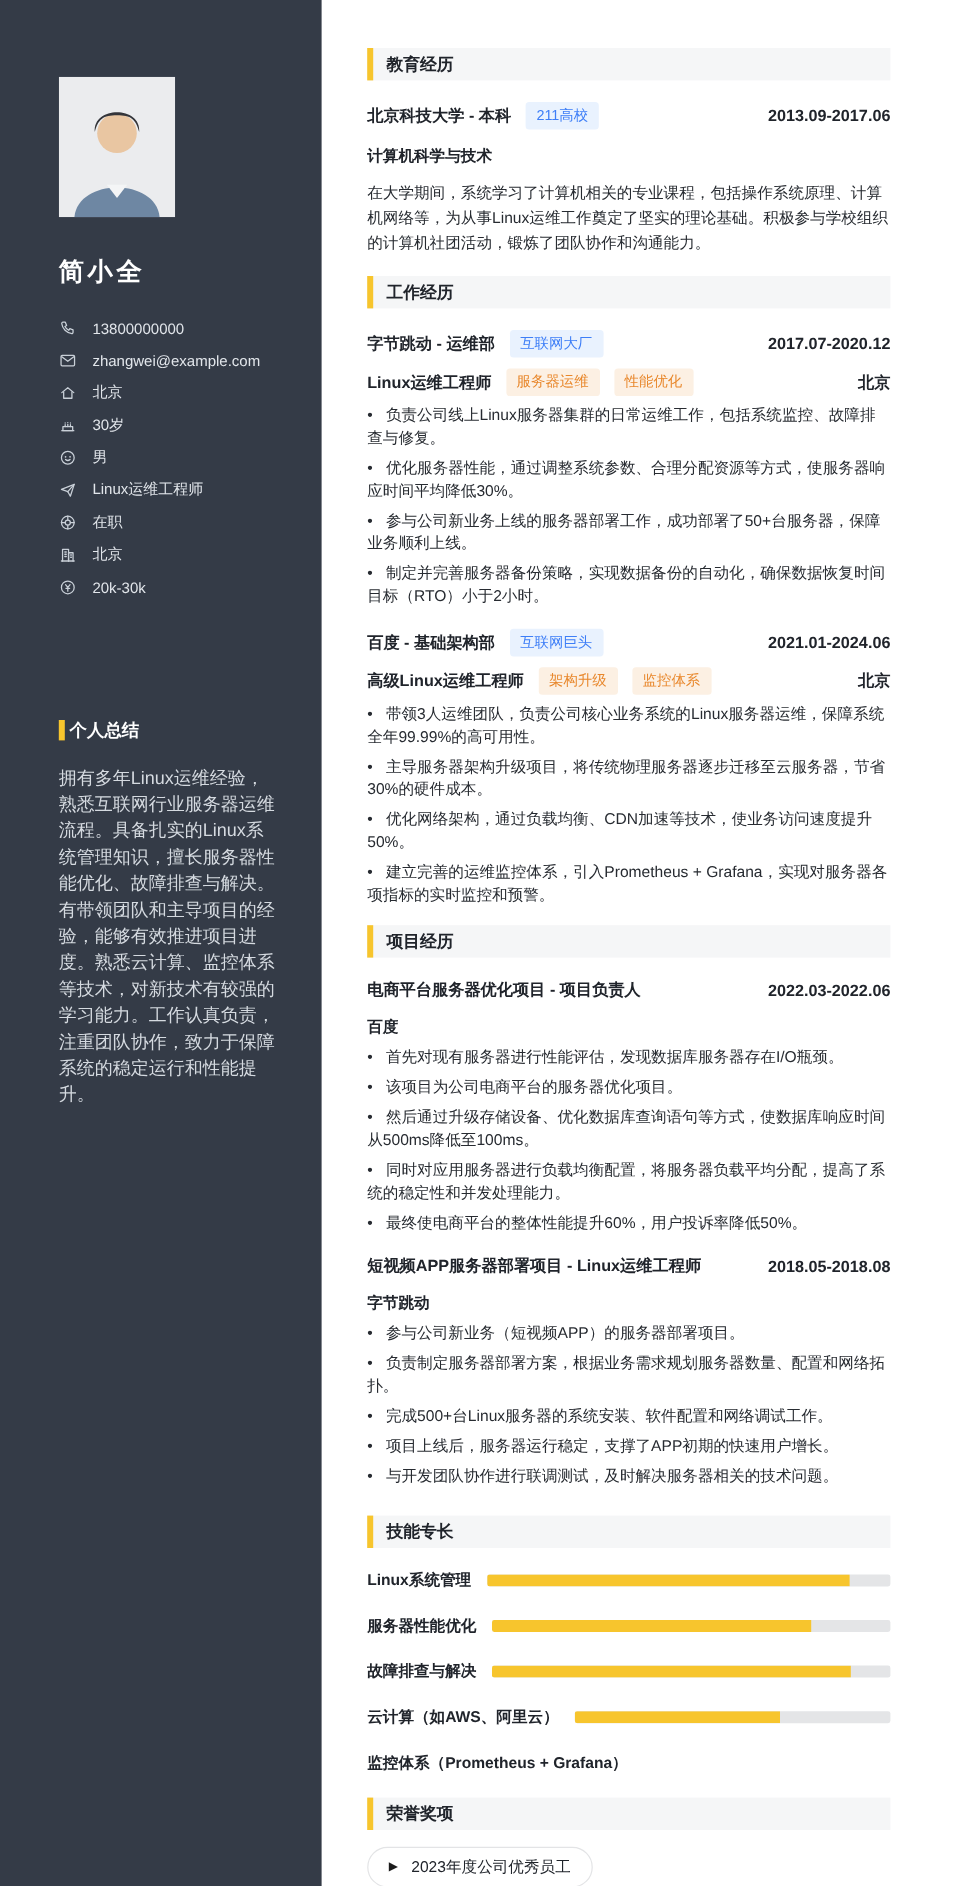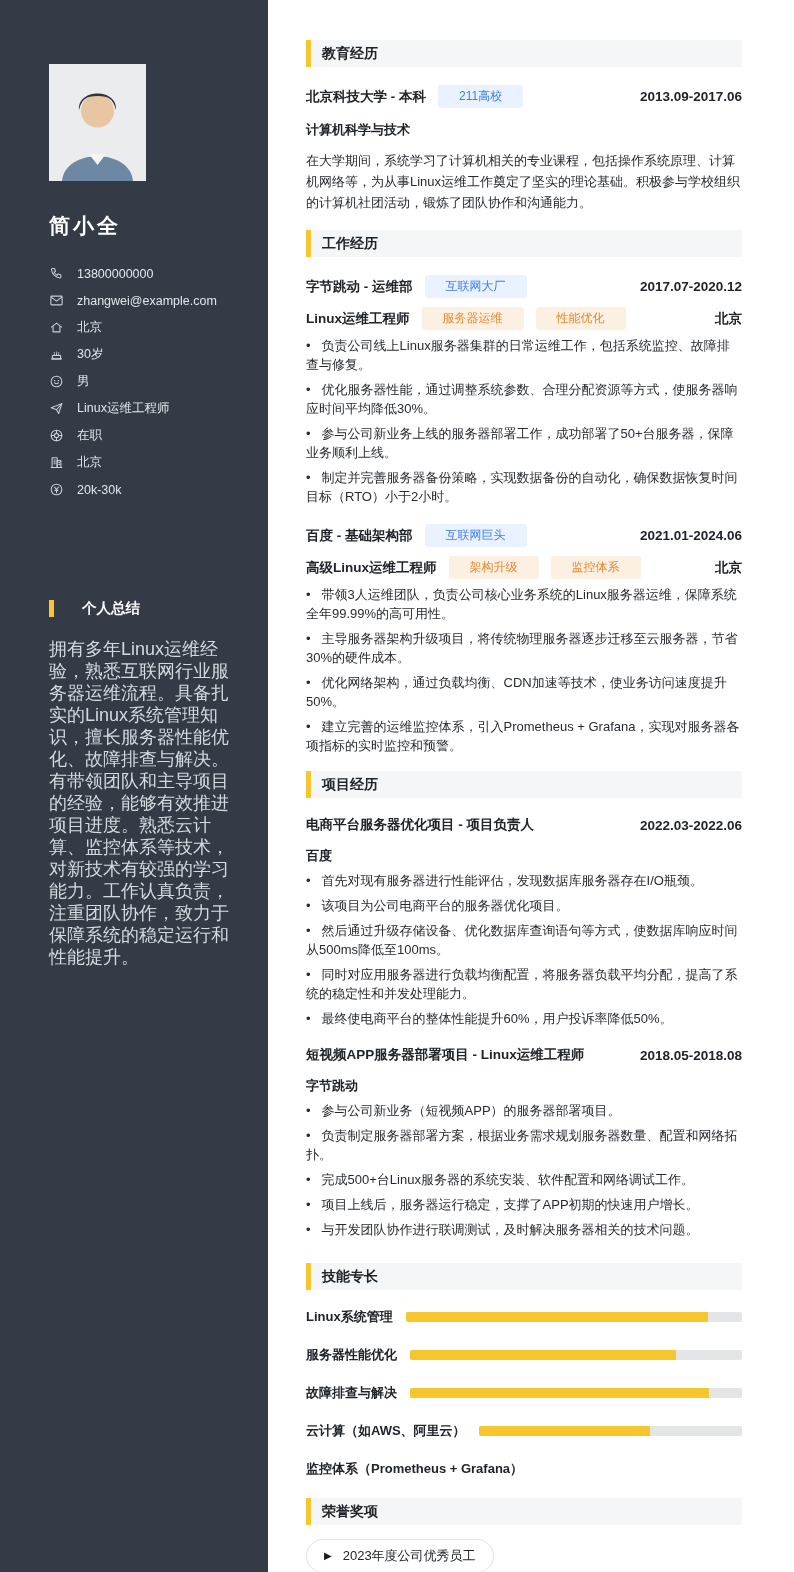--- a/index.html
+++ b/index.html
@@ -13,40 +13,40 @@
     background:var(--sidebar-bg,#343B47);color:#fff;
     padding:64px 38px 30px 49px;
   }
   .photo{width:97px;height:117px;display:block}
   .name{font-size:21px;font-weight:700;letter-spacing:3px;margin:31px 0 0;color:#fff}
   .contacts{margin-top:20px}
   .contact-row{display:flex;align-items:center;height:27px;font-size:12.5px;color:#E2E6EB}
   .cicon{width:15px;height:15px;margin-right:13px;color:#C9D0D8;display:inline-flex;align-items:center;justify-content:center}
   .cicon svg{width:15px;height:15px}
   .summary{margin-top:96px}
-  .side-head{display:flex;align-items:center;gap:28px}
+  .side-head{display:flex;align-items:center;gap:4px}
   .accent-bar-sm{width:5px;height:17px;background:var(--accent,#F7C52D)}
   .side-head .t{font-weight:700;font-size:14.5px;color:#fff}
-  .summary p{margin:20px 0 0;font-size:18px;line-height:22px;color:#D5DAE0}
+  .summary p{margin:20px 0 0;font-size:15px;line-height:22px;color:#D5DAE0}
   
   .main{flex:1;box-sizing:border-box;padding:40px 52px 0 38px}
   .sec-head{display:flex;align-items:center;background:var(--section-header-bg,#F5F6F7);height:27px}
   .sec-head .bar{width:5px;height:27px;background:var(--accent,#F7C52D)}
   .sec-head .t{font-weight:700;font-size:14px;color:#20242B;margin-left:11px}
   .sec-work{margin-top:17px}
   .sec-projects{margin-top:16px}
   .sec-skills{margin-top:24px}
   .sec-honors{margin-top:20px}
   .sec-other{margin-top:16px}
   .row{display:flex;align-items:center;margin-top:16px}
   .row.first{margin-top:18px}
   .row.sub{margin-top:9px}
   .row .title{font-weight:700;font-size:13.5px;color:#20242B;white-space:nowrap}
   .row .right{margin-left:auto;font-weight:700;font-size:13.5px;color:#20242B;white-space:nowrap}
-  .tag{font-size:12px;padding:3px 21px;border-radius:3px;margin-left:12px;white-space:nowrap}
+  .tag{font-size:12px;padding:3px 9px;border-radius:3px;margin-left:12px;white-space:nowrap}
   .tag.blue{color:var(--tag-blue,#3D7EF7);background:var(--tag-blue-bg,#E9F2FE)}
   .tag.orange{color:var(--tag-orange,#E8872B);background:var(--tag-orange-bg,#FCF0E3)}
   .tags{display:flex}
   .major,.pcompany{font-weight:700;font-size:13px;margin-top:13px;color:#20242B}
   .desc{font-size:13px;line-height:21px;margin-top:11px}
   .bullets{margin-top:5px}
   .bullet{font-size:13px;line-height:19px;margin-top:6px}
   .bullet::before{content:"•";margin-right:11px}
   .job + .job,.project + .project{margin-top:16px}
   .skills{display:grid;grid-template-columns:1fr;column-gap:26px;row-gap:20px;margin-top:18px}

